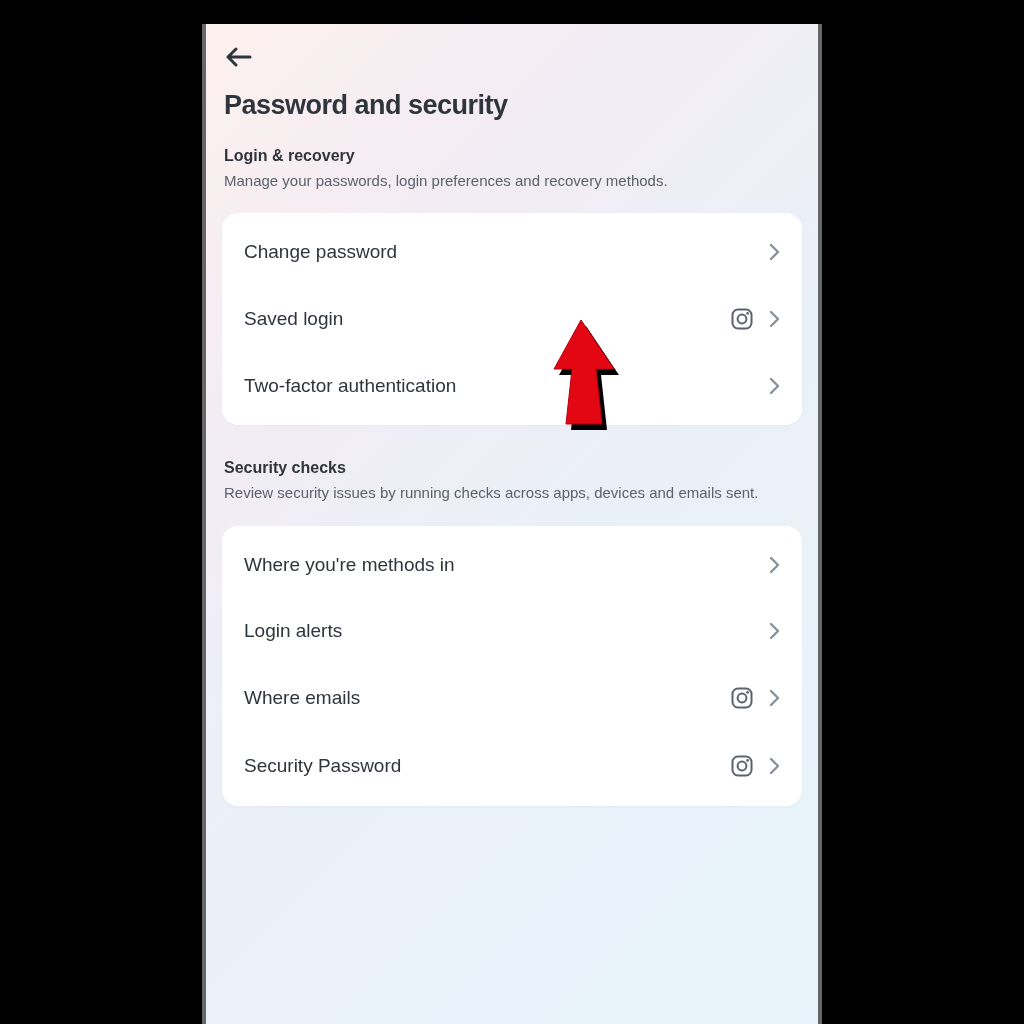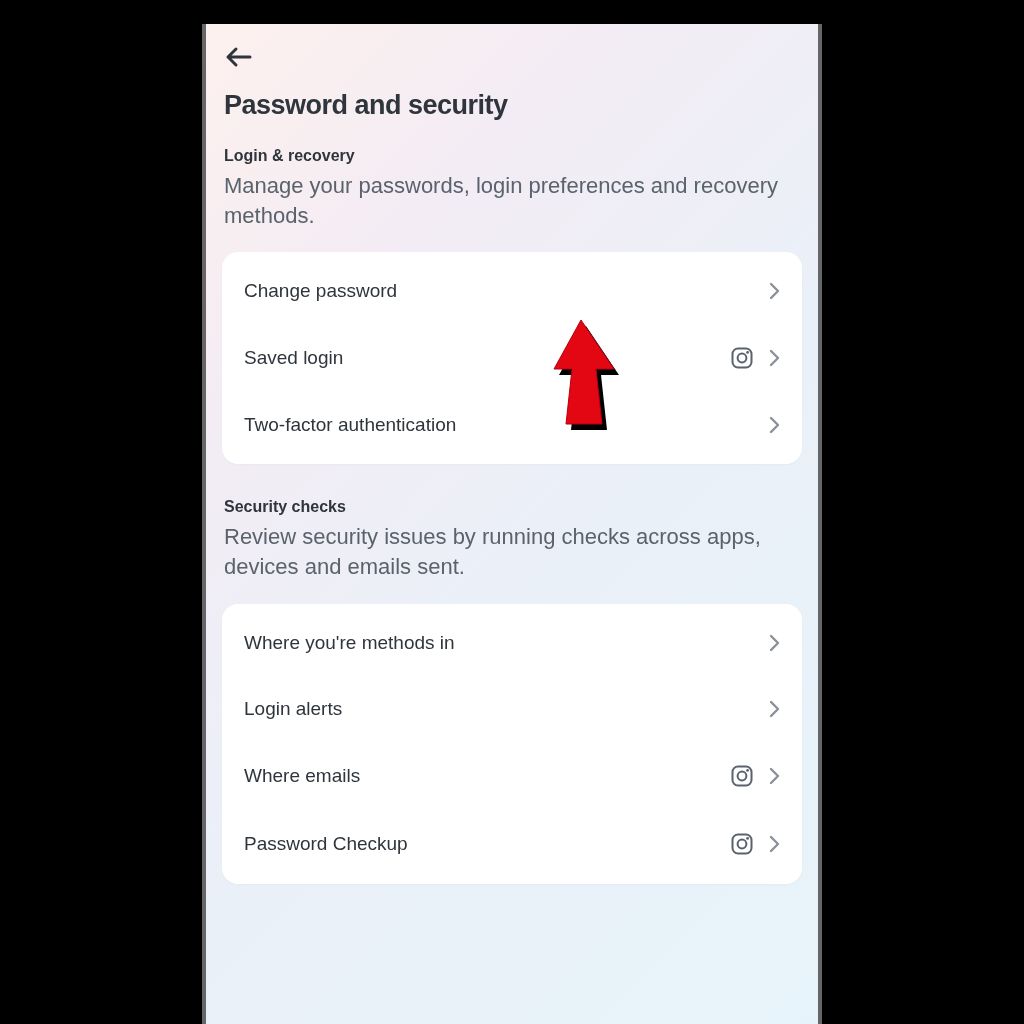--- a/index.html
+++ b/index.html
@@ -42,21 +42,21 @@
       margin-bottom: 26px;
     }
     .section-title {
       font-size: 16px;
       font-weight: 700;
       color: #2f353c;
       padding-left: 2px;
       margin-bottom: 6px;
     }
     .section-desc {
-      font-size: 22px;
+      font-size: 15px;
       color: #5a636d;
       line-height: 1.35;
       padding-left: 2px;
       margin-bottom: 22px;
     }
     .card {
       background: #fff;
       border-radius: 16px;
       padding: 6px 0;
       margin-bottom: 34px;
@@ -188,21 +188,21 @@
         </svg>
       </span>
       <span class="chev">
         <svg viewBox="0 0 14 20" width="14" height="20">
             <path d="M3 3 L10 10 L3 17" fill="none" stroke="#8a9199" stroke-width="2.4" stroke-linecap="round" stroke-linejoin="round"></path>
           </svg>
       </span>
     </div>
 
     <div class="row">
-      <span class="row-label">Password Checkup</span>
+      <span class="row-label">Security Password</span>
       <span class="ig-icon">
         <svg viewBox="0 0 24 24" width="24" height="24">
           <rect x="2.5" y="2.5" width="19" height="19" rx="5.5" fill="none" stroke="#5a636d" stroke-width="2"></rect>
           <circle cx="12" cy="12" r="4.4" fill="none" stroke="#5a636d" stroke-width="2"></circle>
           <circle cx="17.6" cy="6.4" r="1.4" fill="#5a636d"></circle>
         </svg>
       </span>
       <span class="chev">
         <svg viewBox="0 0 14 20" width="14" height="20">
             <path d="M3 3 L10 10 L3 17" fill="none" stroke="#8a9199" stroke-width="2.4" stroke-linecap="round" stroke-linejoin="round"></path>

